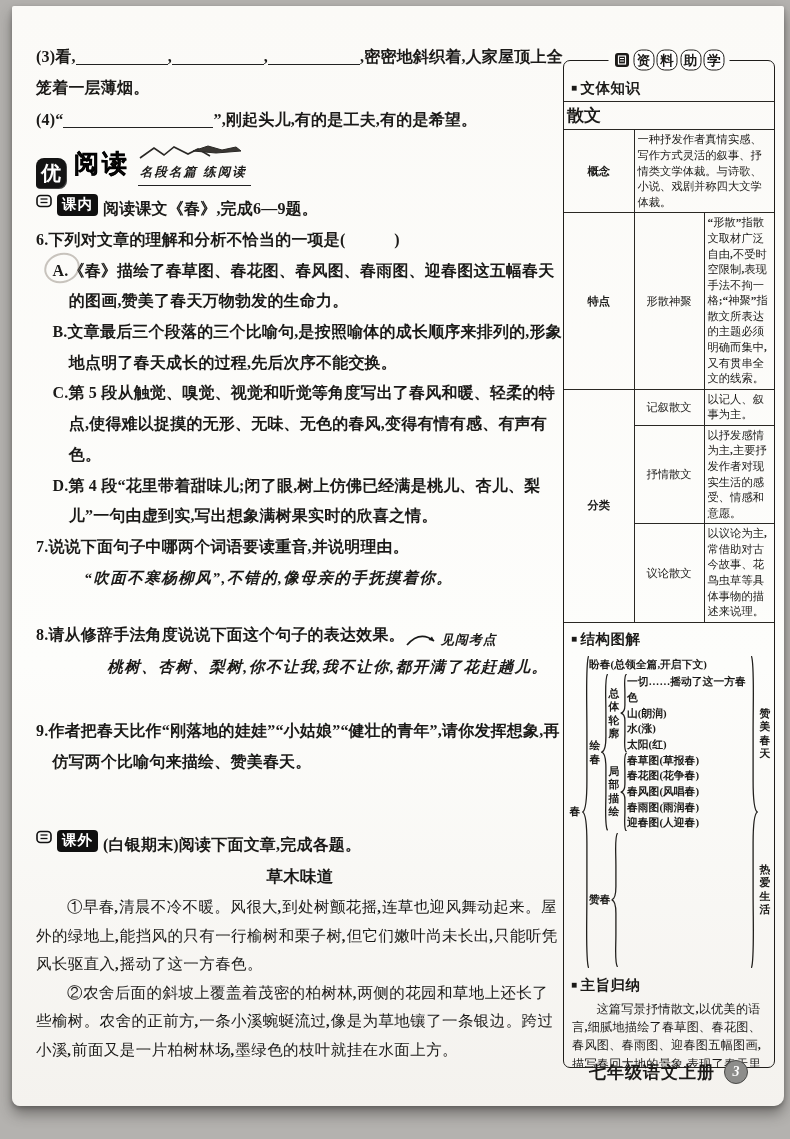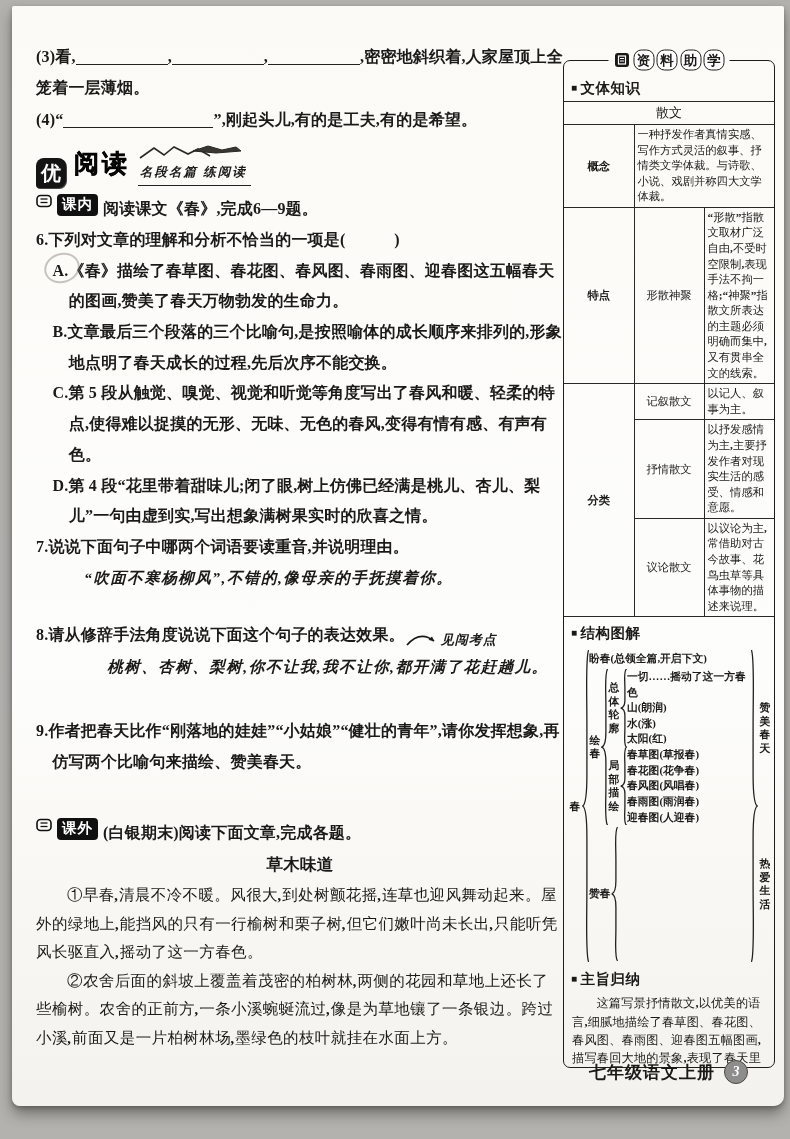--- a/index.html
+++ b/index.html
@@ -40,42 +40,42 @@
   .stamp { position:absolute; left:8px; top:28px; width:36px; height:30px;
     border:2px solid rgba(115,104,92,.38); border-radius:50%; transform:rotate(-18deg); }
   .qstem { padding-left:1.02em; text-indent:-1.02em; }
   .opt   { padding-left:2.05em; text-indent:-1.02em; }
   .hand-quote { font-style:italic; font-weight:650; letter-spacing:1.5px; margin-left:3.1em; font-size:15.5px; }
   .note-row { display:flex; align-items:flex-start; }
   .arrow-note { display:flex; align-items:center; gap:2px; margin-top:8px; }
   .hand-note { font-style:italic; font-weight:700; font-size:13px; letter-spacing:1px; }
   .sp-q8 { margin-top:27px; }
   .sp-q9 { margin-top:34px; }
-  .sp-out { margin-top:40px; }
+  .sp-out { margin-top:52px; }
   .passage-title { text-align:center; font-weight:800; font-size:16.5px; margin-top:1px; }
   .passage { font-weight:550; font-style:oblique 4deg; line-height:1.84; text-indent:2em; letter-spacing:.4px; font-size:15.5px; }
   
   .sidebar {
     position:absolute; right:9px; top:54px; width:212px; height:1008px;
     border:1.6px solid #1f1d1a; border-radius:7px; background:transparent; overflow:hidden;
   }
   .sb-header { position:absolute; top:40px; left:50%; transform:translate(-50%,-50%);
     background:#fcfbf8; display:flex; align-items:center; gap:2.5px; padding:0 5px; z-index:3; }
   .sb-header-wrap { position:absolute; right:9px; top:54px; width:212px; z-index:3; }
   .hdr-char { width:21px; height:21px; border:1.6px solid #1f1d1a; border-radius:8px;
     display:flex; align-items:center; justify-content:center; font-size:13.5px; font-weight:800; background:#fff; }
   .sb-inner { position:absolute; inset:0; padding-top:16px; }
   .sb-title { font-size:14.5px; font-weight:800; padding:2px 7px 3px; letter-spacing:.5px; }
   .sb-title .sq { font-size:10px; vertical-align:2px; margin-right:3px; }
   
   table.genre { width:100%; border-collapse:collapse; table-layout:fixed; font-size:11.3px; line-height:1.38; font-weight:550; }
   table.genre td { border:1px solid #2a2824; padding:2px 3px; vertical-align:middle; }
   table.genre td:first-child { border-left:0; }
   table.genre td:last-child { border-right:0; }
-  td.t-title { text-align:center; font-weight:400; font-size:13px; padding:1px; }
+  td.t-title { font-weight:700; font-size:17px; padding:1px; }
   td.lab { width:17px; text-align:center; word-break:break-all; line-height:1.3; font-weight:700; padding:2px 1px; }
   td.sub { width:29px; text-align:center; word-break:break-all; line-height:1.3; padding:2px 2px; }
   
   .diag { display:flex; align-items:stretch; font-size:10.8px; line-height:1.45; padding:4px 2px 2px 4px; font-weight:600; }
   .brace { flex:0 0 7px; position:relative; }
   .brace svg { position:absolute; inset:0; width:100%; height:100%; }
   .d-col { display:flex; flex-direction:column; justify-content:flex-end; min-width:0; flex:1; }
   .d-row { display:flex; align-items:stretch; min-width:0; }
   .vtext { word-break:break-all; text-align:center; align-self:center; line-height:1.25; flex:none; }
   .w12 { width:12px; } .w13 { width:14px; }

